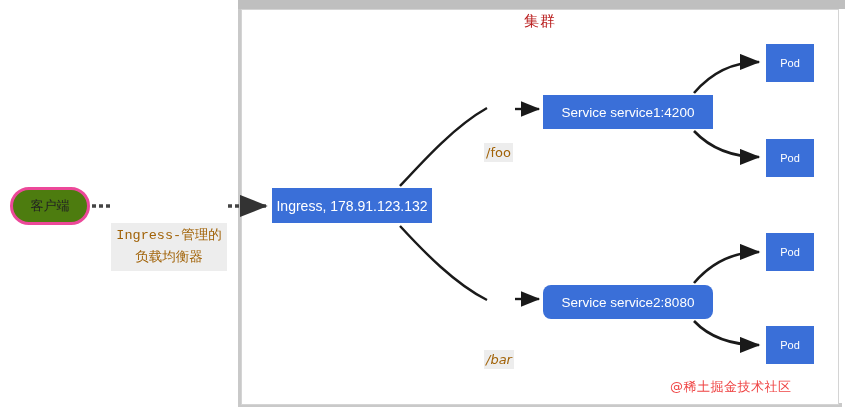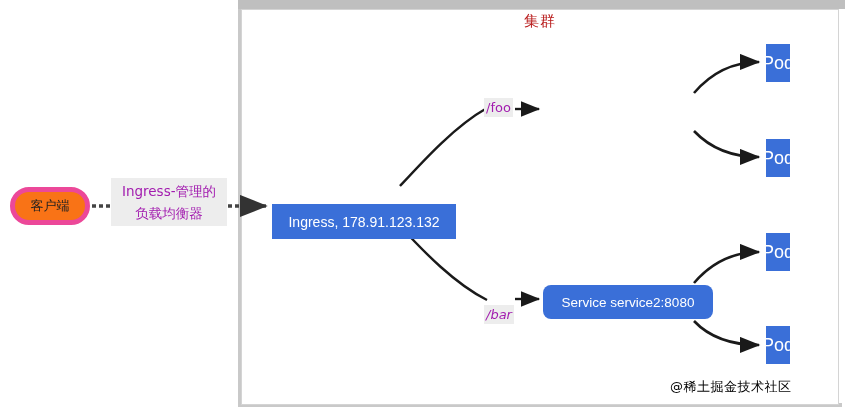--- a/index.html
+++ b/index.html
@@ -78,103 +78,105 @@
     align-items: center;
     justify-content: center;
     color: #ffffff;
     background: #3a6fd8;
     font-size: 13.5px;
     white-space: nowrap;
     font-family: "Liberation Sans", sans-serif;
   }
   .node.ingress {
     left: 272px;
-    top: 204px;
-    width: 184px;
+    top: 188px;
+    width: 160px;
     height: 35px;
     font-size: 14px;
   }
   .node.svc1 {
     left: 543px;
     top: 95px;
     width: 170px;
     height: 34px;
   }
   .node.svc2 {
     left: 543px;
     top: 285px;
     width: 170px;
     height: 34px;
     border-radius: 8px;
   }
   .node.pod {
-    width: 24px;
+    width: 48px;
     height: 38px;
-    font-size: 18px;
+    font-size: 11px;
   }
   .pod1 { left: 766px; top: 44px; }
   .pod2 { left: 766px; top: 139px; }
   .pod3 { left: 766px; top: 233px; }
   .pod4 { left: 766px; top: 326px; }
 
   
   .client {
     position: absolute;
     left: 10px;
     top: 187px;
     width: 80px;
     height: 38px;
     border-radius: 19px;
-    background: #f97316;
-    border: 5px solid #ec4899;
+    background: #4d7c0f;
+    border: 3px solid #ec4899;
     box-sizing: border-box;
     display: flex;
     align-items: center;
     justify-content: center;
     color: #222222;
     font-size: 13px;
     font-family: "DejaVu Sans", sans-serif;
   }
 
   
   .edge-label {
     position: absolute;
     background: #ededed;
-    color: #a21caf;
+    color: #a16207;
     font-size: 13px;
     line-height: 19px;
     padding: 0 2px;
     white-space: nowrap;
     font-family: "DejaVu Sans", sans-serif;
+    margin-top: 45px;
   }
   .lb-label {
     left: 111px;
     top: 178px;
     width: 116px;
     text-align: center;
     line-height: 22px;
     padding: 2px 0;
     font-size: 13.5px;
+    font-family: Liberation Mono, monospace;
   }
   .foo-label {
     left: 484px;
     top: 98px;
   }
   .bar-label {
     left: 484px;
     top: 305px;
     font-style: italic;
   }
 
   
   .watermark {
     position: absolute;
     left: 670px;
     top: 378px;
-    color: #000000;
+    color: #ef4444;
     font-size: 13px;
     font-family: "DejaVu Sans", sans-serif;
     letter-spacing: 0.5px;
   }
 
   svg.edges {
     position: absolute;
     left: 0;
     top: 0;
     width: 845px;
@@ -233,20 +235,23 @@
     <div>负载均衡器</div>
   </div>
 
   <div class="node ingress">
     <span>Ingress, 178.91.123.132</span>
   </div>
 
   <div class="edge-label foo-label">/foo</div>
   <div class="edge-label bar-label">/bar</div>
 
+  <div class="node svc1">
+    <span>Service service1:4200</span>
+  </div>
   <div class="node svc2">
     <span>Service service2:8080</span>
   </div>
 
   <div class="node pod pod1">
     <span>Pod</span>
   </div>
   <div class="node pod pod2">
     <span>Pod</span>
   </div>

